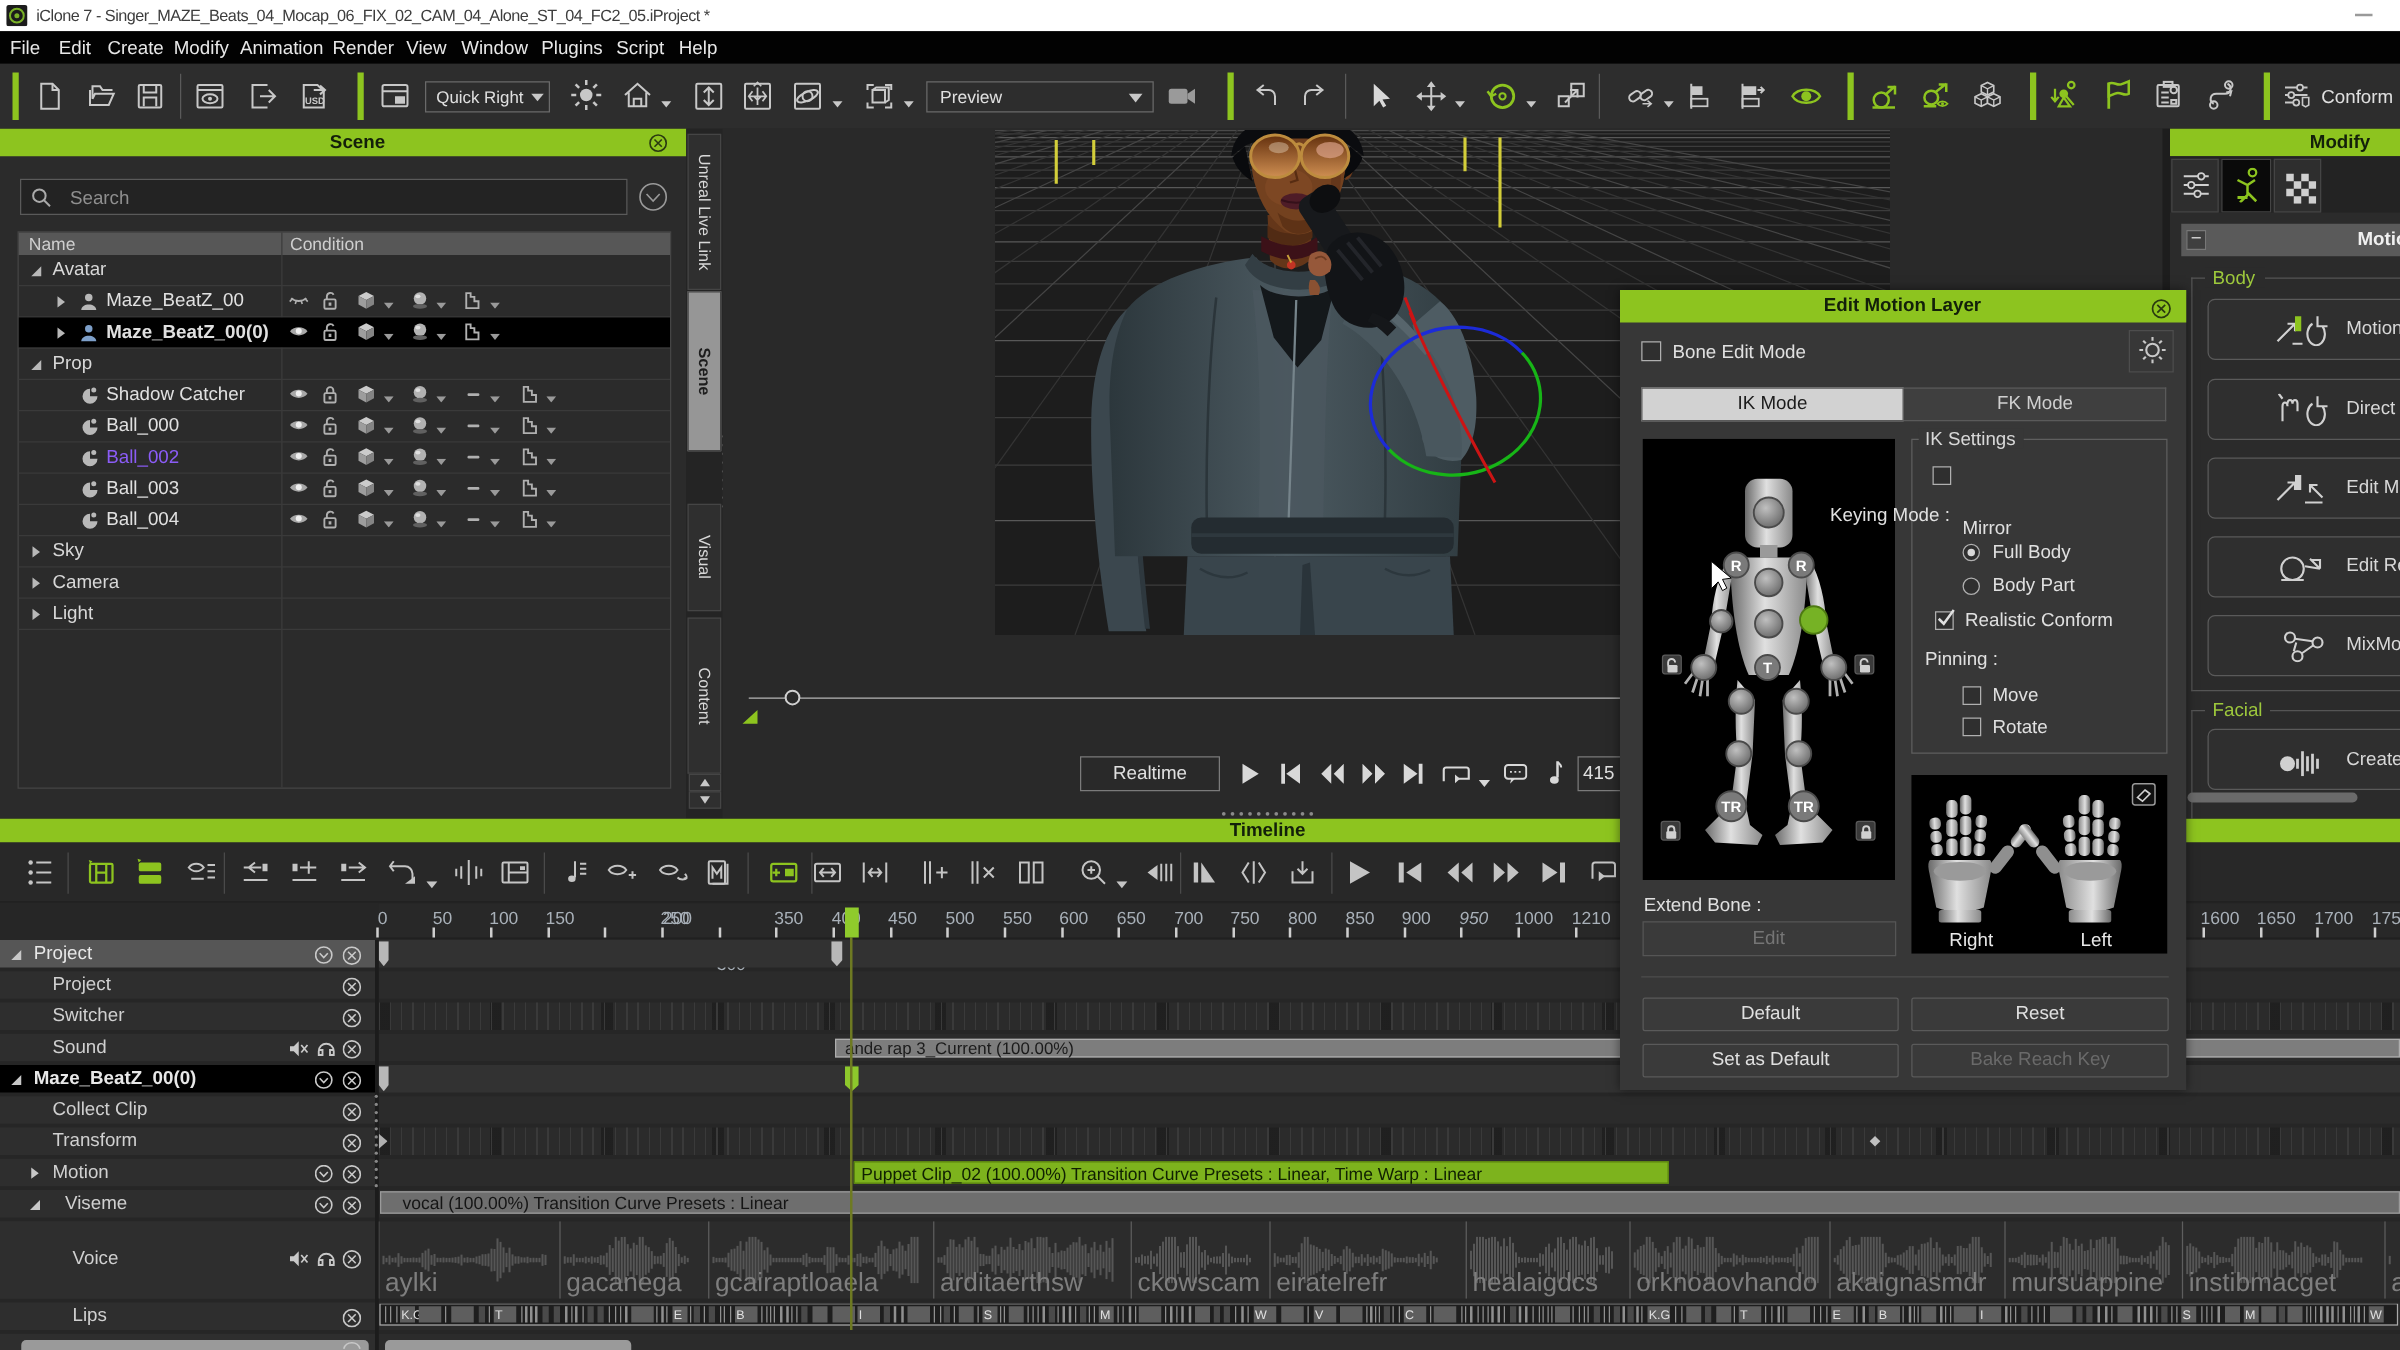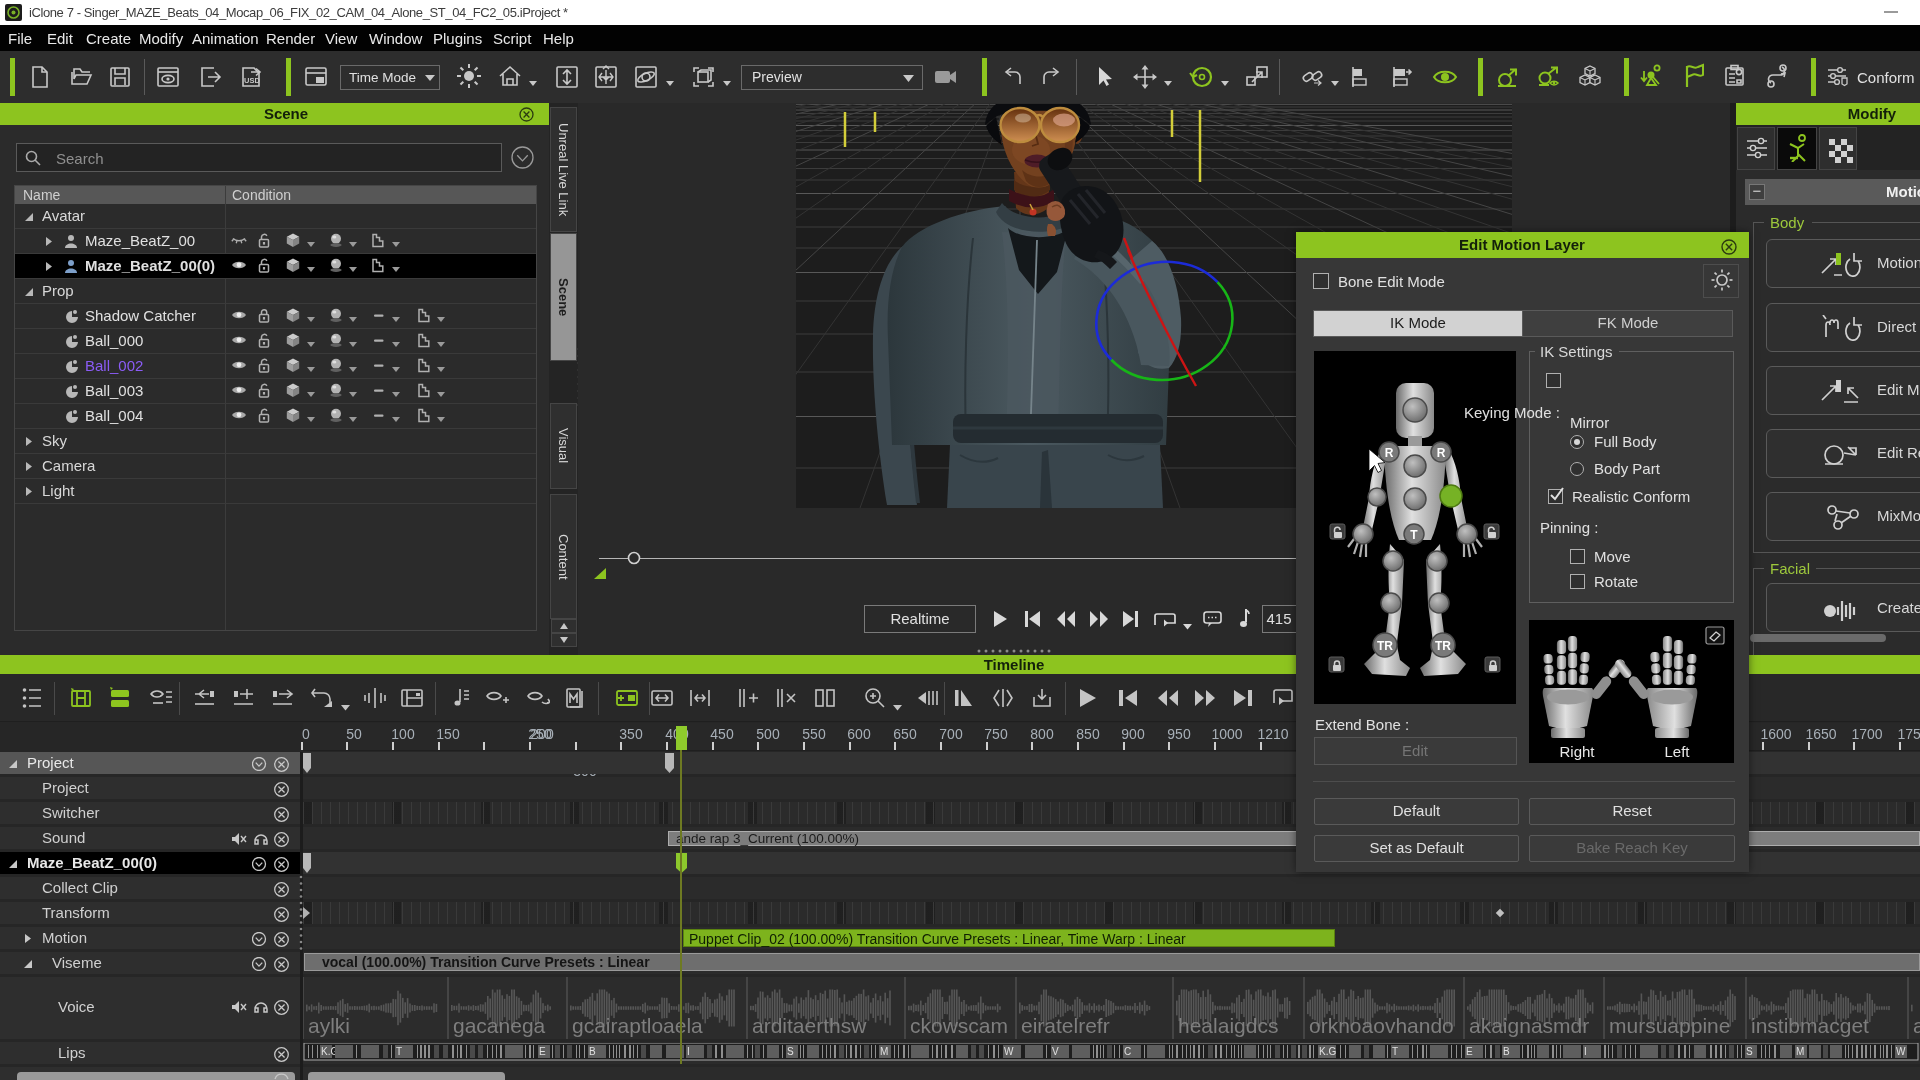--- a/index.html
+++ b/index.html
@@ -61,21 +61,21 @@
     <path d="M4,4 h11 l5,5 v13 h-16 z" fill="none" stroke="#c8c8c8" stroke-width="1.6"></path>
     <text x="13" y="19" font-size="7.5" font-weight="bold" text-anchor="middle" fill="#c8c8c8">USD</text>
     <path d="M12,8 h9 m-4,-3.5 l4,3.5 l-4,3.5" fill="none" stroke="#c8c8c8" stroke-width="1.6"></path>
   </svg>
 <svg style="position:absolute;left:303px;top:64px;" width="26" height="26" viewBox="0 0 26 26">
     <rect x="3" y="4" width="20" height="17" rx="1.5" fill="none" stroke="#c8c8c8" stroke-width="1.6"></rect>
     <path d="M3,9 h20" fill="none" stroke="#c8c8c8" stroke-width="1.6"></path>
     <rect x="13" y="13" width="8" height="6" fill="#c8c8c8"></rect>
   </svg>
 <div style="position:absolute;left:340px;top:65px;width:100px;height:25px;border:1px solid #6a6a6a;background:#2d2d2d;"></div>
-<div style="position:absolute;left:349px;top:70px;font-size:13.5px;color:#e0e0e0;font-weight:normal;white-space:nowrap;">Time Mode</div>
+<div style="position:absolute;left:349px;top:70px;font-size:13.5px;color:#e0e0e0;font-weight:normal;white-space:nowrap;">Quick Right</div>
 <svg style="position:absolute;left:424px;top:74px;" width="12" height="8" viewBox="0 0 12 8">
     <path d="M1,1 L6,7 L11,1 Z" fill="#c8c8c8"></path>
   </svg>
 <svg style="position:absolute;left:456px;top:63px;" width="28" height="28" viewBox="0 0 28 28">
     <circle cx="13" cy="13" r="5" fill="#c8c8c8"></circle>
     <line x1="21" y1="13" x2="25" y2="13" stroke="#c8c8c8" stroke-width="2"></line>
     <line x1="5" y1="13" x2="1" y2="13" stroke="#c8c8c8" stroke-width="2"></line>
     <line x1="13" y1="21" x2="13" y2="25" stroke="#c8c8c8" stroke-width="2"></line>
     <line x1="13" y1="5" x2="13" y2="1" stroke="#c8c8c8" stroke-width="2"></line>
     <line x1="18.68" y1="18.68" x2="21.52" y2="21.52" stroke="#c8c8c8" stroke-width="2"></line>
@@ -1047,21 +1047,21 @@
 <div style="position:absolute;left:951px;top:726px;transform:translateX(-50%);font-size:14px;color:#a8b0b8;font-weight:normal;white-space:nowrap;">700</div>
 <div style="position:absolute;left:986px;top:742px;width:2px;height:8px;background:#cfcfcf;"></div>
 <div style="position:absolute;left:996px;top:726px;transform:translateX(-50%);font-size:14px;color:#a8b0b8;font-weight:normal;white-space:nowrap;">750</div>
 <div style="position:absolute;left:1031px;top:742px;width:2px;height:8px;background:#cfcfcf;"></div>
 <div style="position:absolute;left:1042px;top:726px;transform:translateX(-50%);font-size:14px;color:#a8b0b8;font-weight:normal;white-space:nowrap;">800</div>
 <div style="position:absolute;left:1077px;top:742px;width:2px;height:8px;background:#cfcfcf;"></div>
 <div style="position:absolute;left:1088px;top:726px;transform:translateX(-50%);font-size:14px;color:#a8b0b8;font-weight:normal;white-space:nowrap;">850</div>
 <div style="position:absolute;left:1123px;top:742px;width:2px;height:8px;background:#cfcfcf;"></div>
 <div style="position:absolute;left:1133px;top:726px;transform:translateX(-50%);font-size:14px;color:#a8b0b8;font-weight:normal;white-space:nowrap;">900</div>
 <div style="position:absolute;left:1168px;top:742px;width:2px;height:8px;background:#cfcfcf;"></div>
-<div style="position:absolute;left:1179px;top:726px;transform:translateX(-50%);font-size:14px;color:#a8b0b8;font-weight:normal;white-space:nowrap;">950</div>
+<div style="position:absolute;left:1179px;top:726px;transform:translateX(-50%);font-size:14px;color:#a8b0b8;font-weight:normal;white-space:nowrap;font-style:italic;">950</div>
 <div style="position:absolute;left:1214px;top:742px;width:2px;height:8px;background:#cfcfcf;"></div>
 <div style="position:absolute;left:1227px;top:726px;transform:translateX(-50%);font-size:14px;color:#a8b0b8;font-weight:normal;white-space:nowrap;">1000</div>
 <div style="position:absolute;left:1260px;top:742px;width:2px;height:8px;background:#cfcfcf;"></div>
 <div style="position:absolute;left:1273px;top:726px;transform:translateX(-50%);font-size:14px;color:#a8b0b8;font-weight:normal;white-space:nowrap;">1210</div>
 <div style="position:absolute;left:1305px;top:742px;width:2px;height:8px;background:#cfcfcf;"></div>
 <div style="position:absolute;left:1319px;top:726px;transform:translateX(-50%);font-size:14px;color:#a8b0b8;font-weight:normal;white-space:nowrap;">1100</div>
 <div style="position:absolute;left:1351px;top:742px;width:2px;height:8px;background:#cfcfcf;"></div>
 <div style="position:absolute;left:1364px;top:726px;transform:translateX(-50%);font-size:14px;color:#a8b0b8;font-weight:normal;white-space:nowrap;">1150</div>
 <div style="position:absolute;left:1397px;top:742px;width:2px;height:8px;background:#cfcfcf;"></div>
 <div style="position:absolute;left:1410px;top:726px;transform:translateX(-50%);font-size:14px;color:#a8b0b8;font-weight:normal;white-space:nowrap;">1200</div>
@@ -1241,21 +1241,21 @@
     <circle cx="2" cy="55.0" r="1.3" fill="#888"></circle>
     <circle cx="2" cy="61.5" r="1.3" fill="#888"></circle>
     <circle cx="2" cy="68.0" r="1.3" fill="#888"></circle>
     <circle cx="2" cy="74.5" r="1.3" fill="#888"></circle>
   </svg>
 <div style="position:absolute;left:668px;top:831px;width:1252px;height:15px;background:#7d7d7d;border:1px solid #adadad;"></div>
 <div style="position:absolute;left:676px;top:831px;font-size:13.5px;color:#1b1b1b;font-weight:normal;white-space:nowrap;">ande rap 3_Current (100.00%)</div>
 <div style="position:absolute;left:683px;top:929px;width:652px;height:18px;background:#7db31d;border:1px solid #5a820f;"></div>
 <div style="position:absolute;left:689px;top:931px;font-size:14px;color:#102002;font-weight:normal;white-space:nowrap;">Puppet Clip_02 (100.00%) Transition Curve Presets : Linear, Time Warp : Linear</div>
 <div style="position:absolute;left:304px;top:953px;width:1616px;height:18px;background:#6e6e6e;border:1px solid #9a9a9a;"></div>
-<div style="position:absolute;left:322px;top:954px;font-size:14px;color:#151515;font-weight:bold;white-space:nowrap;">vocal (100.00%) Transition Curve Presets : Linear</div>
+<div style="position:absolute;left:322px;top:954px;font-size:14px;color:#151515;font-weight:normal;white-space:nowrap;">vocal (100.00%) Transition Curve Presets : Linear</div>
 <svg style="position:absolute;left:303px;top:753px;" width="8" height="20" viewBox="0 0 8 20">
     <path d="M0,0 H8 V15 L4.0,20 L0,15 Z" fill="#b8b8b8"></path>
   </svg>
 <svg style="position:absolute;left:665px;top:753px;" width="9" height="20" viewBox="0 0 9 20">
     <path d="M0,0 H9 V15 L4.5,20 L0,15 Z" fill="#b8b8b8"></path>
   </svg>
 <svg style="position:absolute;left:303px;top:853px;" width="8" height="20" viewBox="0 0 8 20">
     <path d="M0,0 H8 V15 L4.0,20 L0,15 Z" fill="#b8b8b8"></path>
   </svg>
 <svg style="position:absolute;left:676px;top:853px;" width="11" height="20" viewBox="0 0 11 20">

